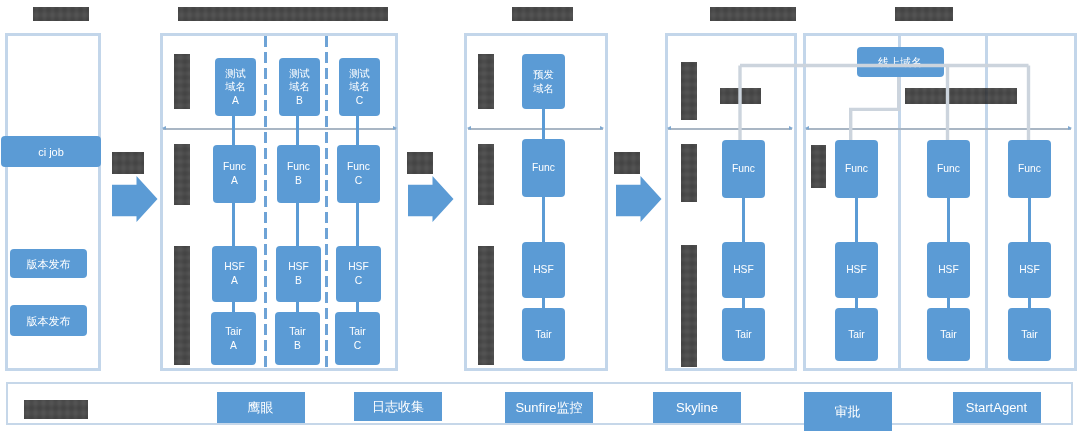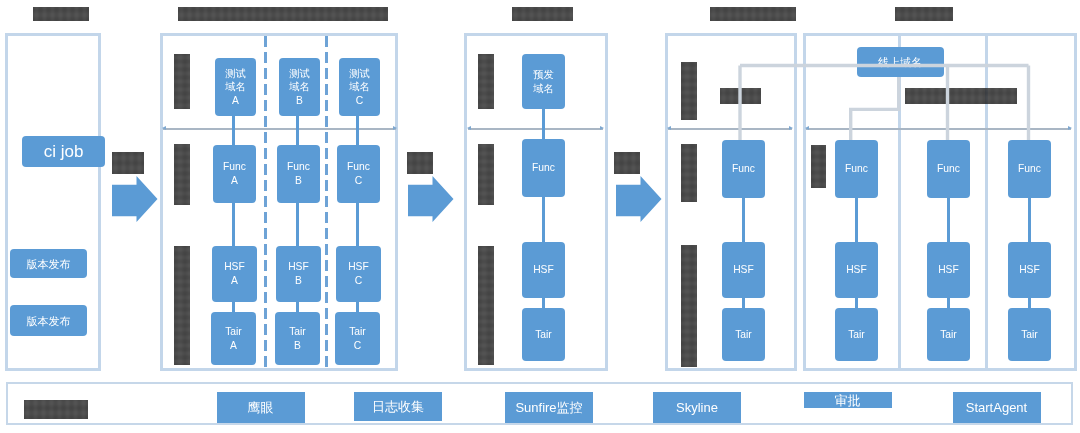--- a/index.html
+++ b/index.html
@@ -67,21 +67,21 @@
   <div class="title-slot" style="left:710px;top:7px;width:86px;height:14px">
       <span class="redact" style="left:0;top:0;width:86px;height:14px"></span>
       <span class="hidden-text"></span>
     </div>
   <div class="title-slot" style="left:895px;top:7px;width:58px;height:14px">
       <span class="redact" style="left:0;top:0;width:58px;height:14px"></span>
       <span class="hidden-text"></span>
     </div>
 
   <div class="cont" style="left:5px;top:33px;width:96px;height:338px"></div>
-  <div class="bx" style="left:22px;top:136px;width:83px;height:31px;font-size:17px;line-height:14px">ci job</div>
+  <div class="bx" style="left:1px;top:136px;width:100px;height:31px;font-size:11px;line-height:14px">ci job</div>
   <div class="bx" style="left:10px;top:249px;width:77px;height:29px;font-size:11px;line-height:14px">版本发布</div>
   <div class="bx" style="left:10px;top:305px;width:77px;height:31px;font-size:11px;line-height:14px">版本发布</div>
 
   <div class="redact" style="left:112px;top:152px;width:32px;height:22px"></div>
   <div class="arrow" style="left:112px;top:175.5px;width:45.5px;height:46px"><svg width="45.5" height="46" viewBox="0 0 45.5 46" aria-hidden="true">
         <polygon points="0,8.7 24.5,8.7 24.5,0 45.5,23 24.5,46 24.5,40.3 0,40.3" fill="#5b9bd5"></polygon>
       </svg></div>
 
   <div class="cont" style="left:160px;top:33px;width:238px;height:338px"></div>
   <div class="vdash" style="left:263.5px;top:36px;height:332px"></div>
@@ -203,15 +203,15 @@
       <path d="M1028.5,65.5 L1028.5,140"></path>
     </g>
   </svg>
 
   <div class="footer-bar" style="left:6px;top:382px;width:1067px;height:43px"></div>
   <div class="redact" style="left:24px;top:400px;width:64px;height:19px"></div>
   <div class="bx footer-item" style="left:216.5px;top:392px;width:88px;height:31px;font-size:13px;line-height:17px">鹰眼</div>
   <div class="bx footer-item" style="left:354px;top:392px;width:88px;height:29px;font-size:13px;line-height:17px">日志收集</div>
   <div class="bx footer-item" style="left:505px;top:392px;width:88px;height:31px;font-size:13px;line-height:17px">Sunfire监控</div>
   <div class="bx footer-item" style="left:653px;top:392px;width:88px;height:31px;font-size:13px;line-height:17px">Skyline</div>
-  <div class="bx footer-item" style="left:803.5px;top:392px;width:88px;height:16px;font-size:13px;line-height:17px">审批</div>
+  <div class="bx footer-item" style="left:803.5px;top:392px;width:88px;height:39px;font-size:13px;line-height:17px">审批</div>
   <div class="bx footer-item" style="left:952.5px;top:392px;width:88px;height:31px;font-size:13px;line-height:17px">StartAgent</div>
 </div>
 
 </body></html>

